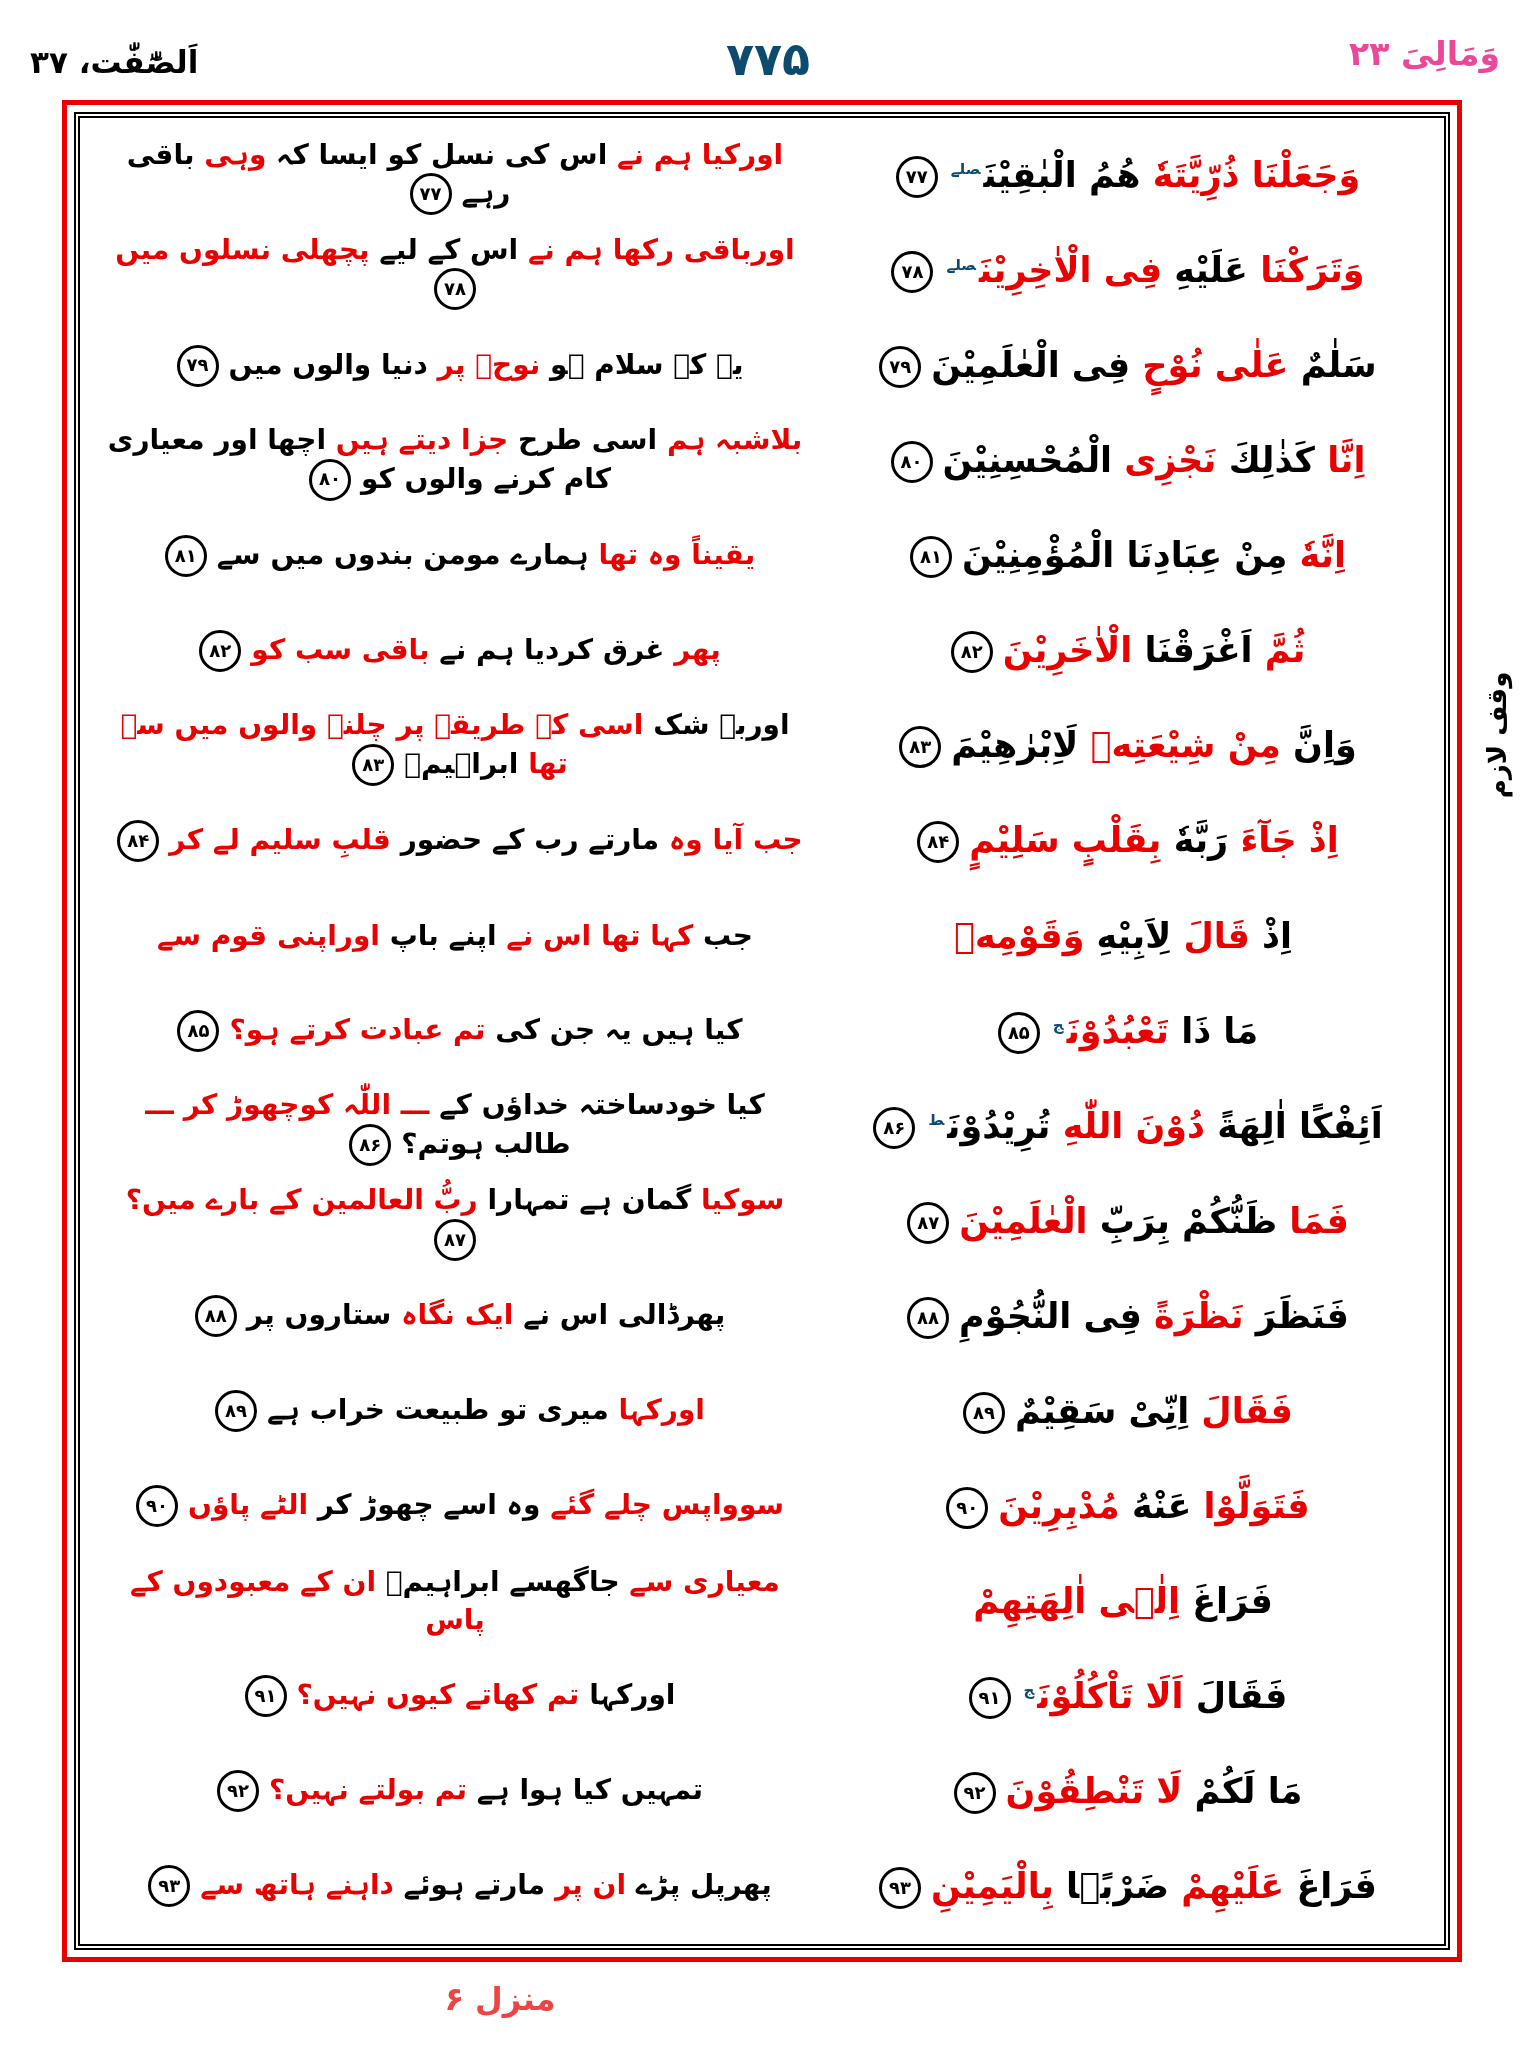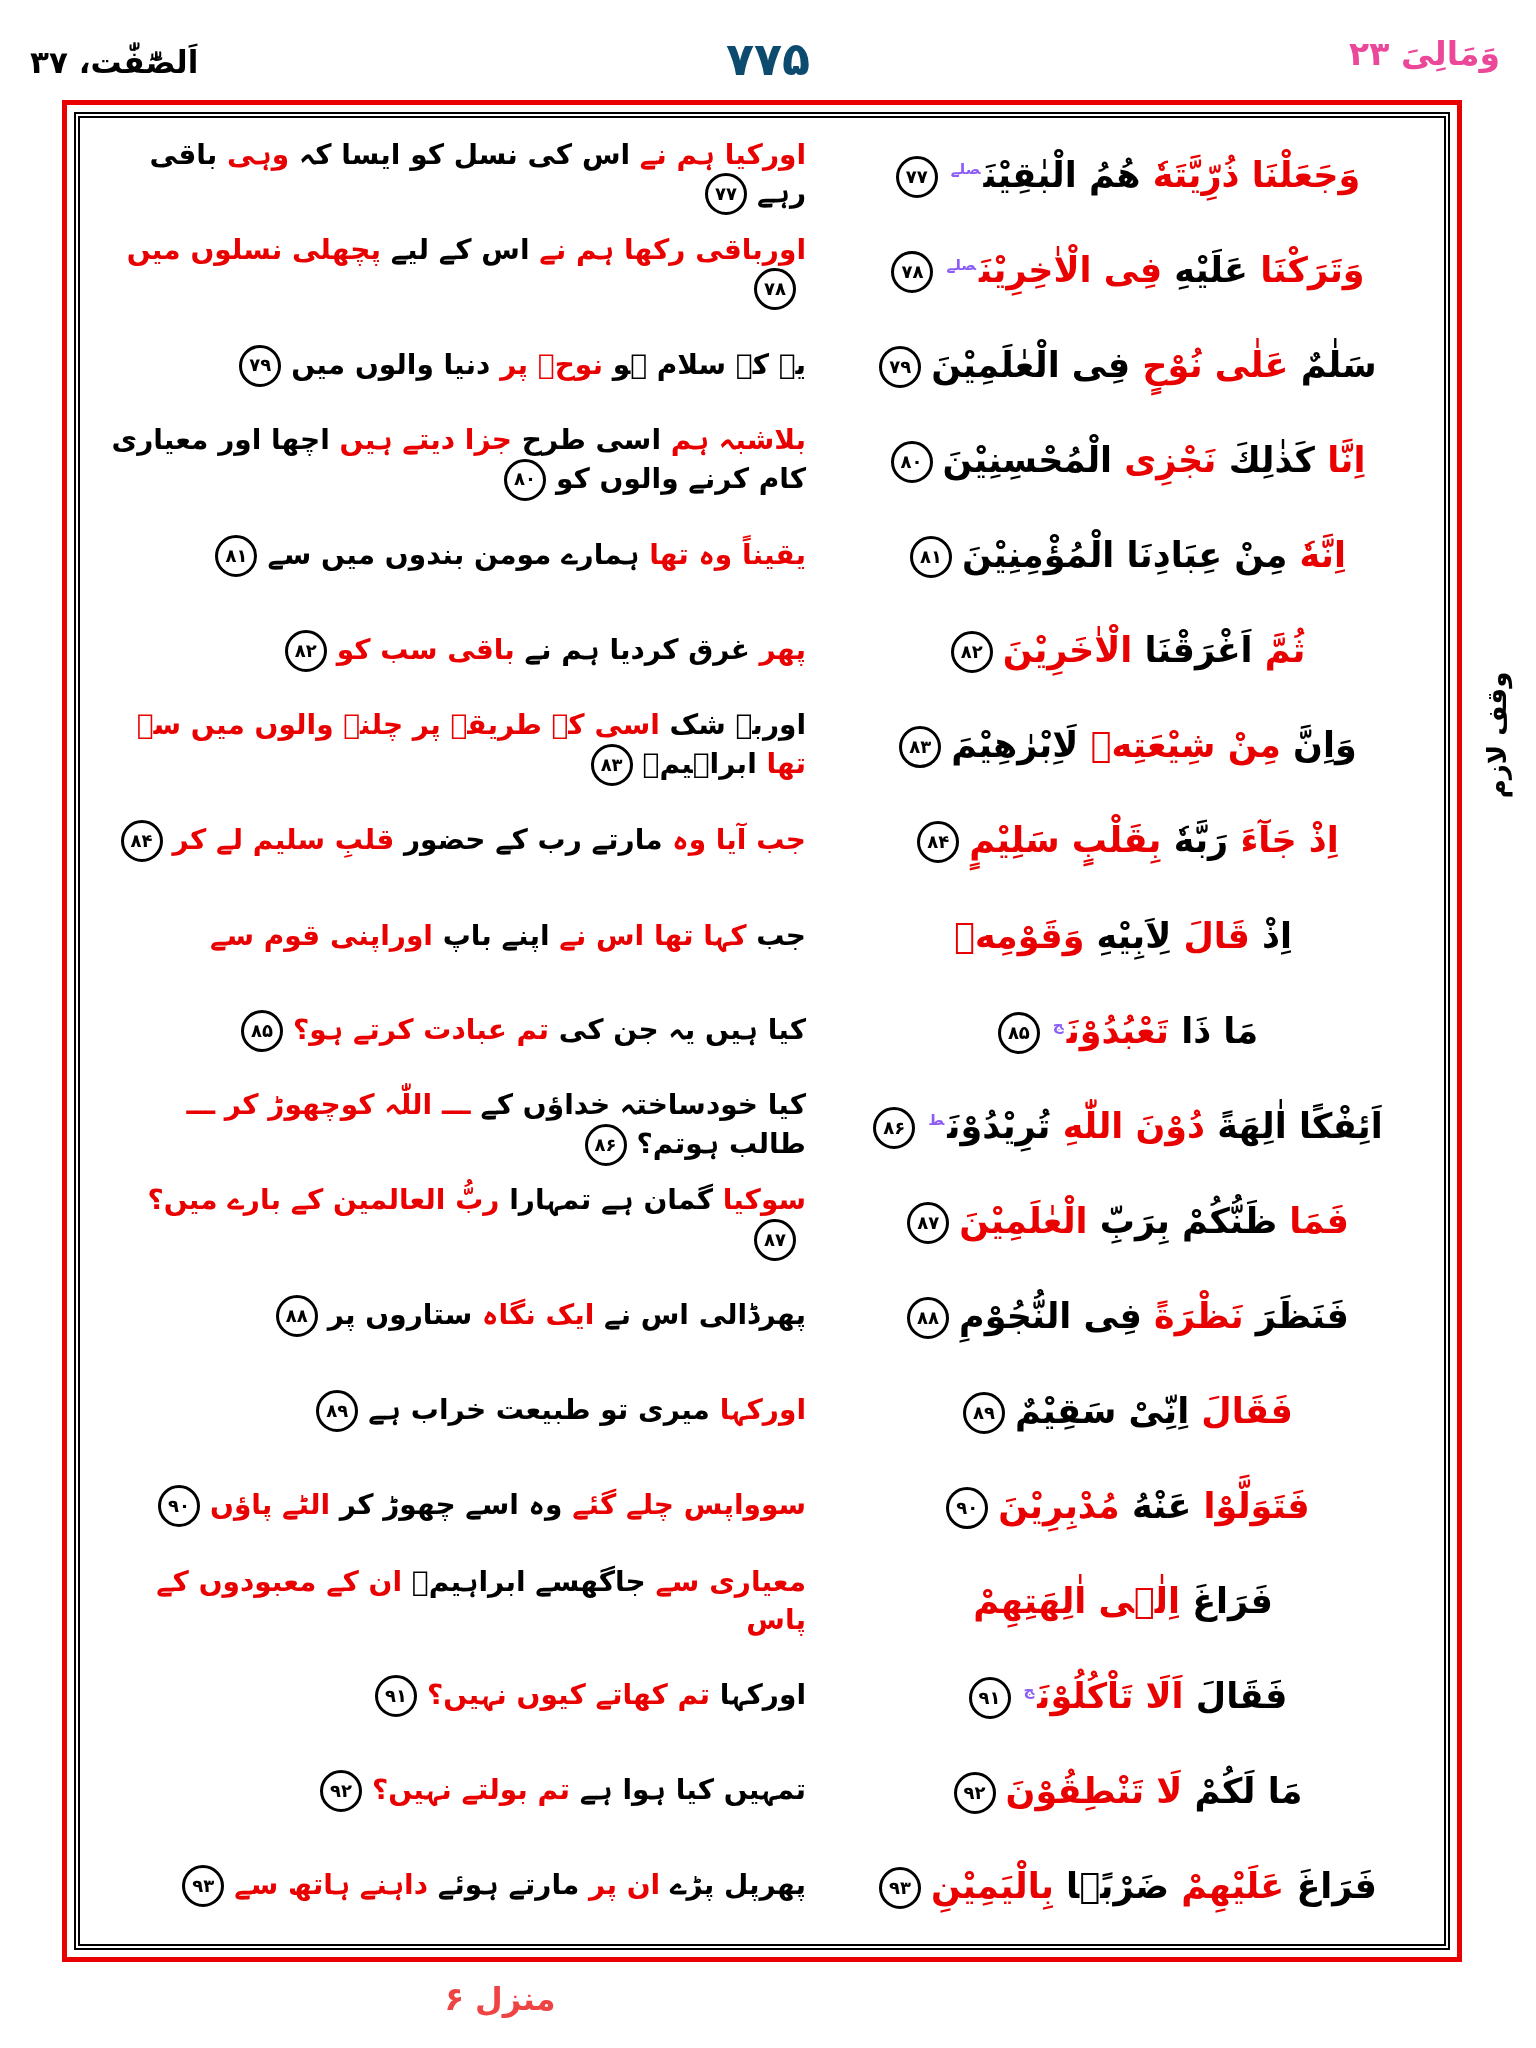--- a/index.html
+++ b/index.html
@@ -22,30 +22,30 @@
     position:absolute;left:7px;top:7px;right:7px;bottom:7px;
     border:6px double #000;box-sizing:border-box;
   }
   .content{
     position:absolute;left:14px;top:10px;right:14px;bottom:10px;
     display:flex;flex-direction:column;
   }
   
   .vrow{flex:1;display:flex;flex-direction:row;align-items:center;min-height:0;}
   .cell-ar{width:46%;text-align:center;font-size:35px;font-weight:bold;line-height:1.45;padding:0 8px;}
-  .cell-ur{width:54%;text-align:right;font-size:28px;font-weight:bold;line-height:1.35;padding:0 10px;}
+  .cell-ur{width:54%;text-align:center;font-size:28px;font-weight:bold;line-height:1.35;padding:0 10px;}
   .seg-r{color:var(--red);}
   .seg-b{color:#000;}
   .badge{
     display:inline-flex;align-items:center;justify-content:center;
     width:36px;height:36px;border:3px solid #000;border-radius:50%;
     font-size:18px;font-weight:bold;color:#000;margin:0 10px;vertical-align:middle;
     flex:none;background:#fff;
   }
-  .wmark{font-size:15px;color:#8b5cf6;vertical-align:super;margin:0 3px;font-weight:bold;}
+  .wmark{font-size:15px;color:#0c4a6e;vertical-align:super;margin:0 3px;font-weight:bold;}
   
   .margin-note{
     position:absolute;left:1464px;top:640px;width:66px;height:190px;
     display:flex;align-items:center;justify-content:center;
   }
   .margin-note span{
     transform:rotate(-90deg);white-space:nowrap;font-size:26px;font-weight:bold;color:#000;
   }
   
   .footer{

